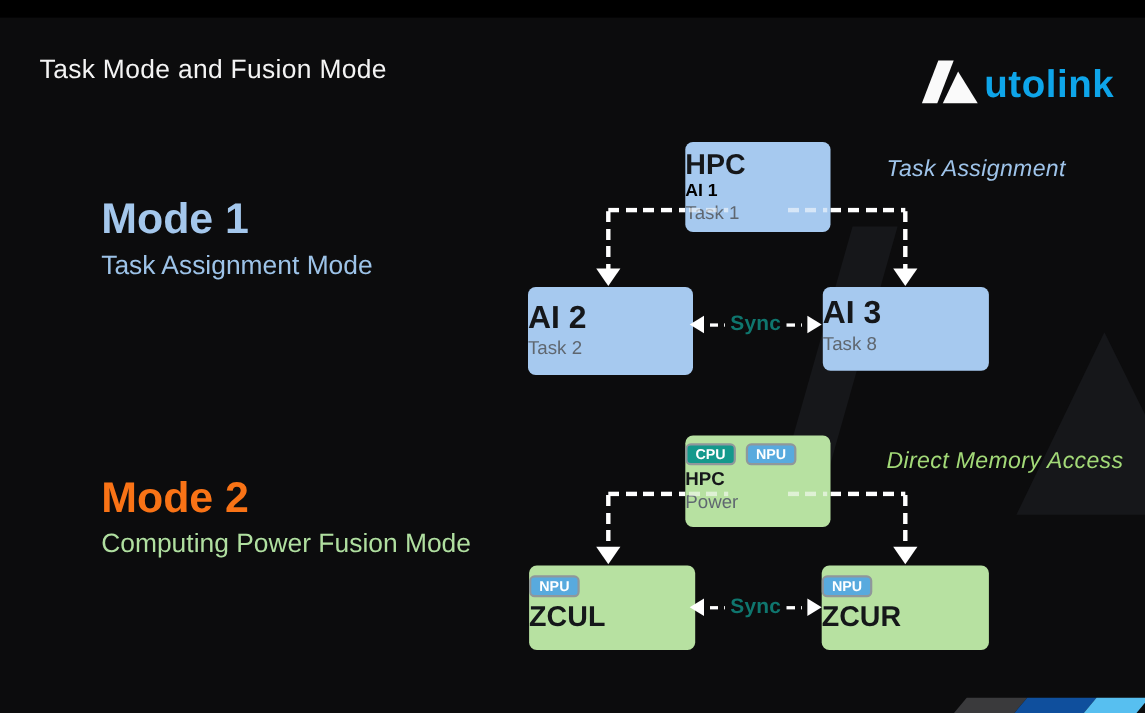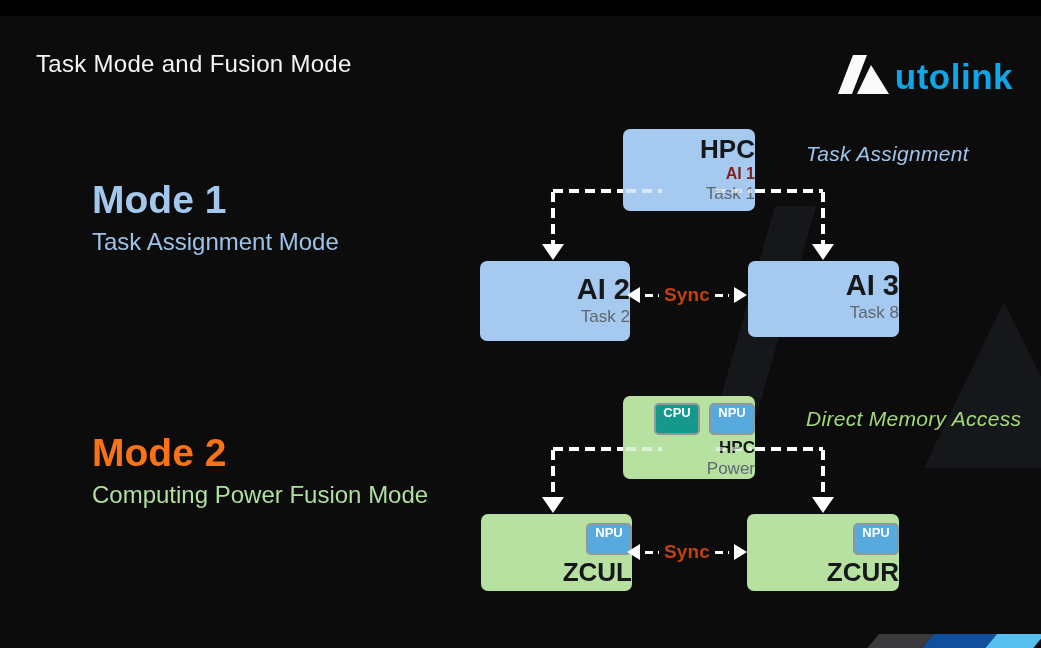--- a/index.html
+++ b/index.html
@@ -34,40 +34,40 @@
   .mode2-block .mode-heading{color:#f97316;}
   .mode2-block .mode-sub{color:#b0dfa0;}
 
   .annotation{position:absolute;font-size:21px;font-style:italic;letter-spacing:.3px;}
   .annotation.blue{color:#9fc4ea;left:806px;top:126px;}
   .annotation.green{color:#a3da78;left:806px;top:391px;}
 
   
   .node{
     position:absolute;border-radius:7px;text-align:center;
-    display:flex;flex-direction:column;align-items:flex-end;
+    display:flex;flex-direction:column;align-items:flex-start;
   }
   .node.blue{background:#a6c9ef;}
   .node.green{background:#b7e1a1;}
   .node-title-lg{font-size:29px;font-weight:700;color:#15171a;line-height:1.15;}
   .node-title-md{font-size:26px;font-weight:700;color:#15171a;line-height:1.1;}
   .node-title-sm{font-size:17px;font-weight:700;color:#15171a;line-height:1.25;}
-  .node-sub-b{font-size:16px;font-weight:700;color:#7f1d1d;line-height:1.2;}
+  .node-sub-b{font-size:16px;font-weight:700;color:#000000;line-height:1.2;}
   .node-task{font-size:17px;color:#5f6770;line-height:1.25;}
 
   .m1-hpc{left:623px;top:113px;width:132px;height:76px;padding-top:6px;}
   .m1-left{left:480px;top:245px;width:150px;height:68px;padding-top:12px;}
   .m1-right{left:748px;top:245px;width:151px;height:68px;padding-top:8px;}
   .m2-hpc{left:623px;top:380px;width:132px;height:76px;padding-top:7px;}
   .m2-left{left:481px;top:498px;width:151px;height:68px;padding-top:9px;}
   .m2-right{left:747px;top:498px;width:152px;height:68px;padding-top:9px;}
 
   .badge-row{display:flex;gap:9px;margin-bottom:2px;}
   .badge{
-    min-width:46px;height:32px;border-radius:5px;
+    min-width:46px;height:20px;border-radius:5px;
     border:2px solid #8f979b;box-sizing:border-box;
     color:#fff;font-size:13px;font-weight:700;line-height:16px;
     padding:0 6px;
   }
   .badge.cpu{background:#14998c;}
   .badge.npu{background:#58aade;}
 
   
   .hdash{position:absolute;height:4px;background:repeating-linear-gradient(90deg,#fff 0 10px,transparent 10px 16px);}
   .vdash{position:absolute;width:4px;background:repeating-linear-gradient(180deg,#fff 0 10px,transparent 10px 16px);}
@@ -81,21 +81,21 @@
   
   .sync{
     position:absolute;display:flex;align-items:center;justify-content:center;gap:5px;
     width:120px;height:28px;
   }
   .sync-m1{left:627px;top:265px;}
   .sync-m2{left:627px;top:522px;}
   .tri-left{width:0;height:0;border-top:8px solid transparent;border-bottom:8px solid transparent;border-right:13px solid #fff;}
   .tri-right{width:0;height:0;border-top:8px solid transparent;border-bottom:8px solid transparent;border-left:13px solid #fff;}
   .sync-dash{width:21px;height:3px;background:repeating-linear-gradient(90deg,#fff 0 8px,transparent 8px 13px);}
-  .sync-label{color:#c2410c;font-size:19px;font-weight:700;letter-spacing:.2px;}
+  .sync-label{color:#0f766e;font-size:19px;font-weight:700;letter-spacing:.2px;}
 
   .footer-deco{position:absolute;right:0;bottom:0;}
 </style>
 </head>
 <body>
 
 <div class="slide">
 
   <svg class="watermark" viewBox="0 0 1041 648">
     <polygon points="775,190 816,190 739,462 698,462" fill="#16171a"></polygon>

